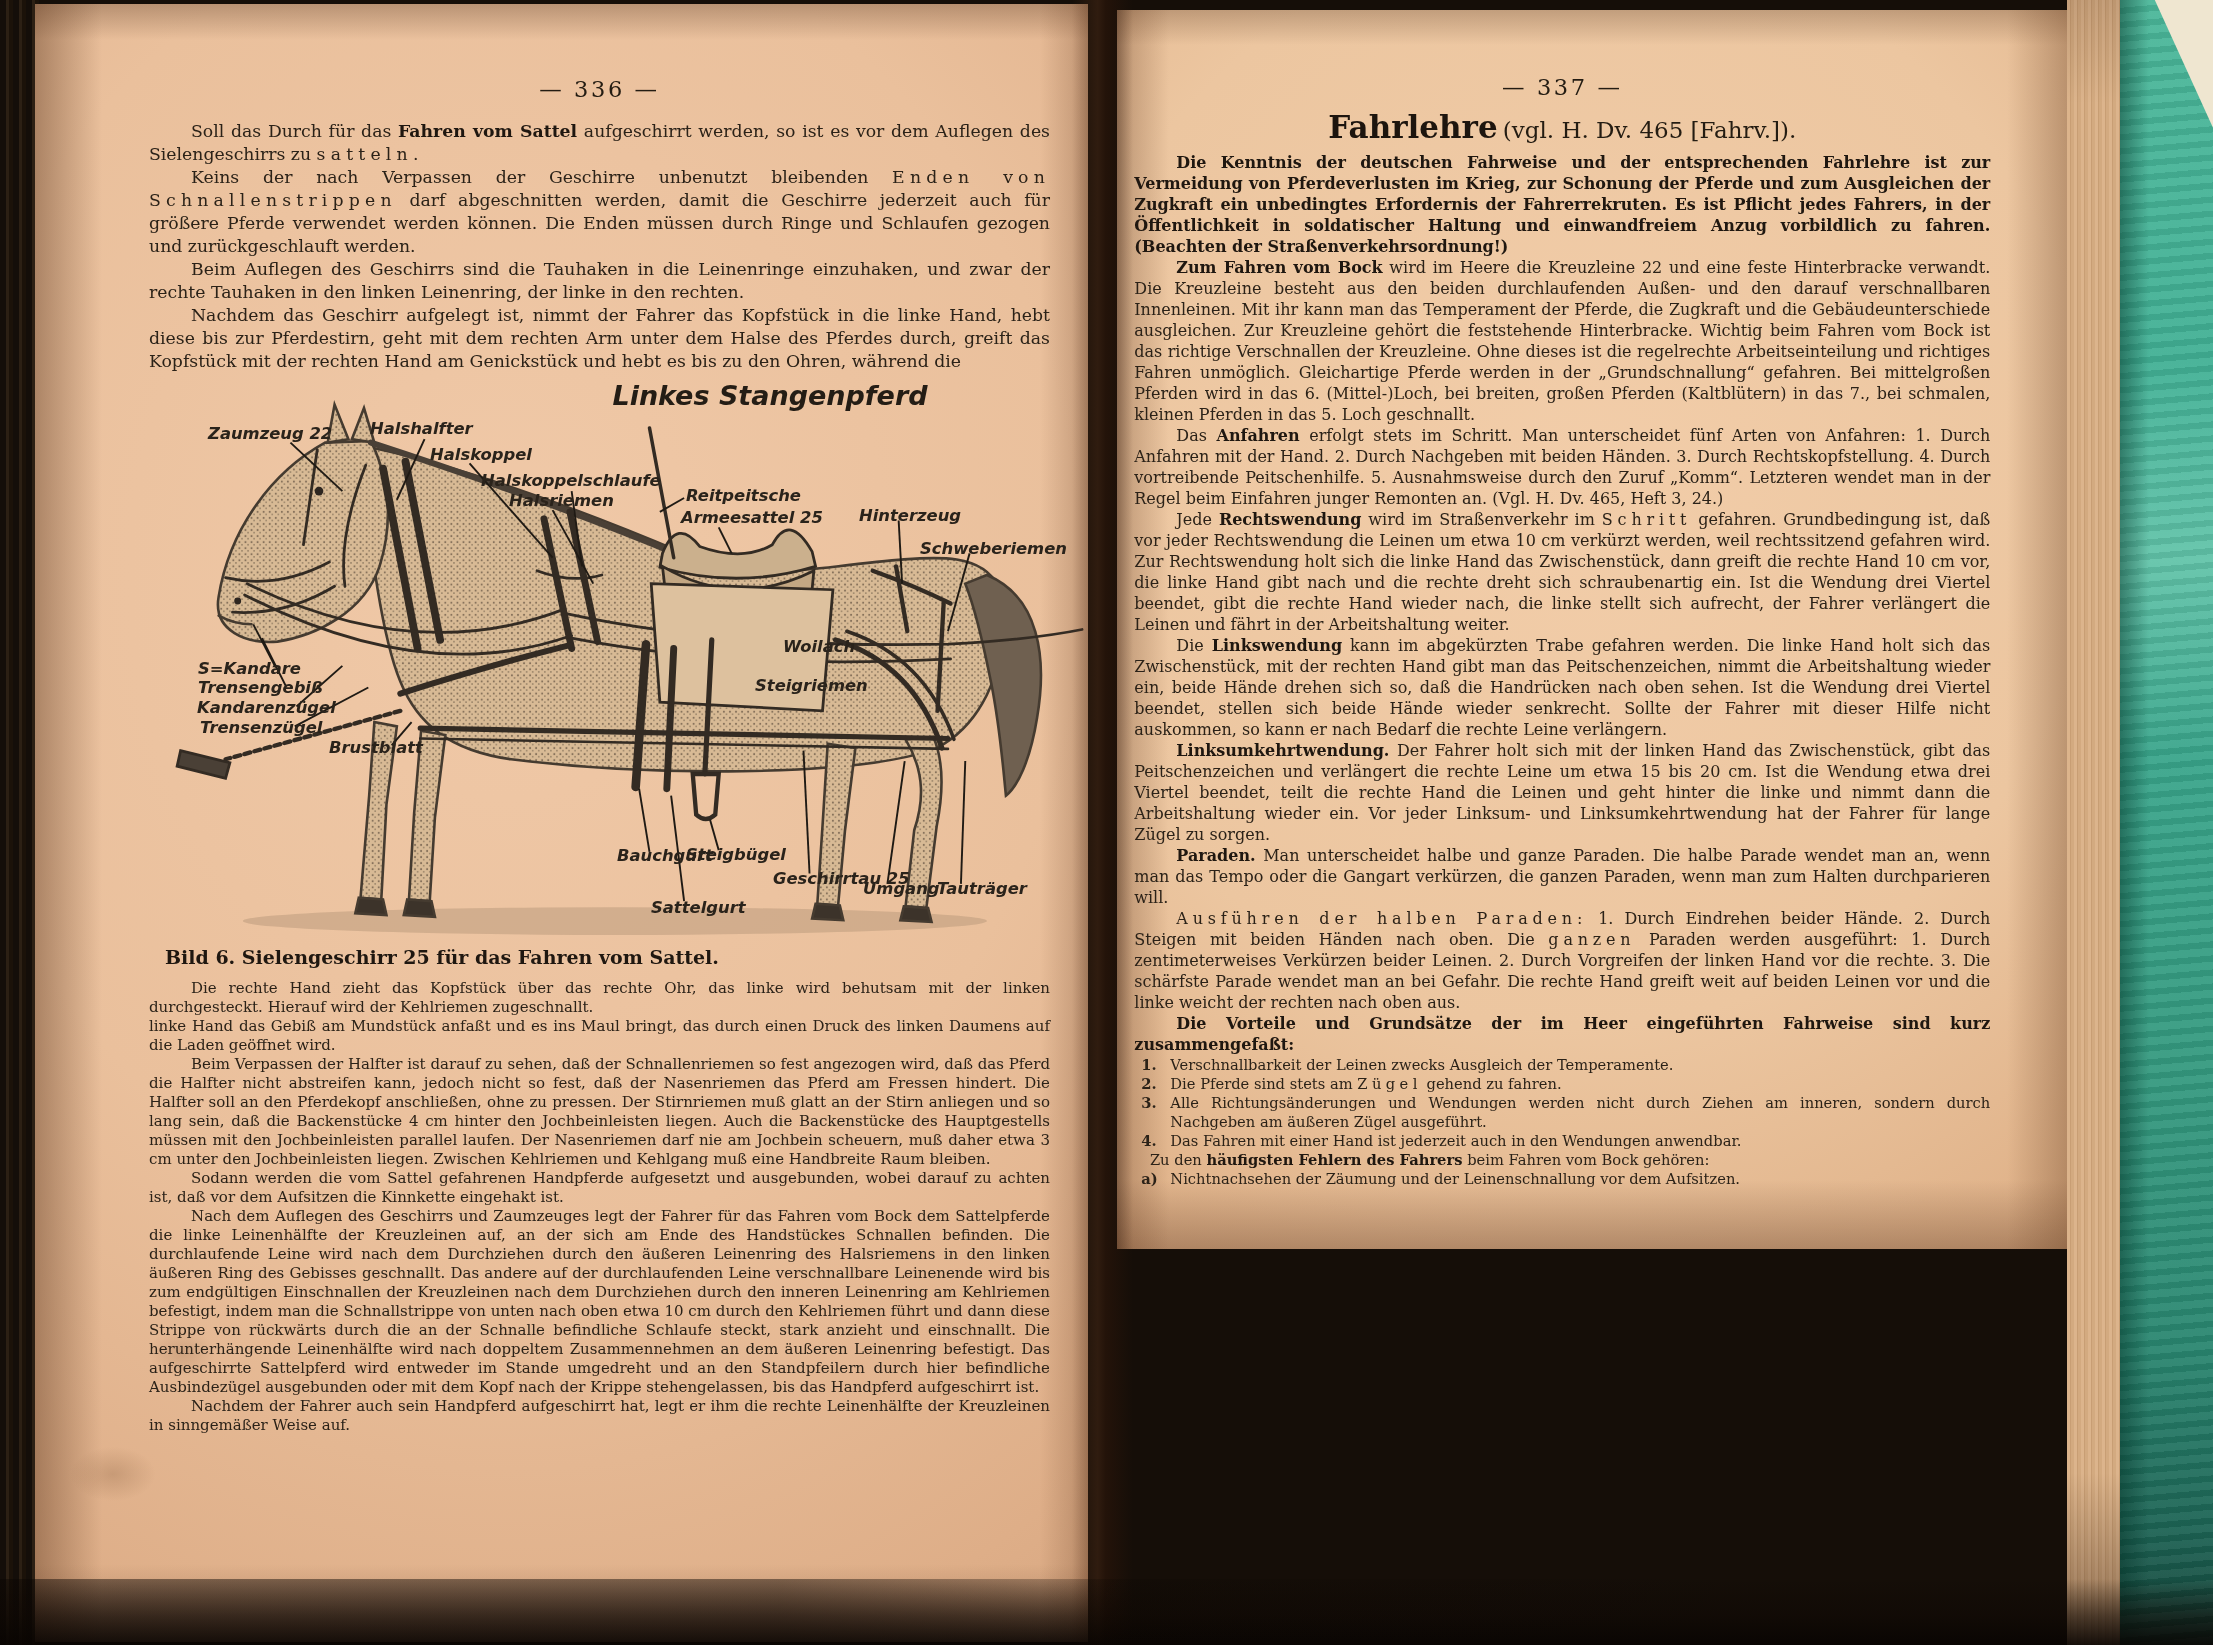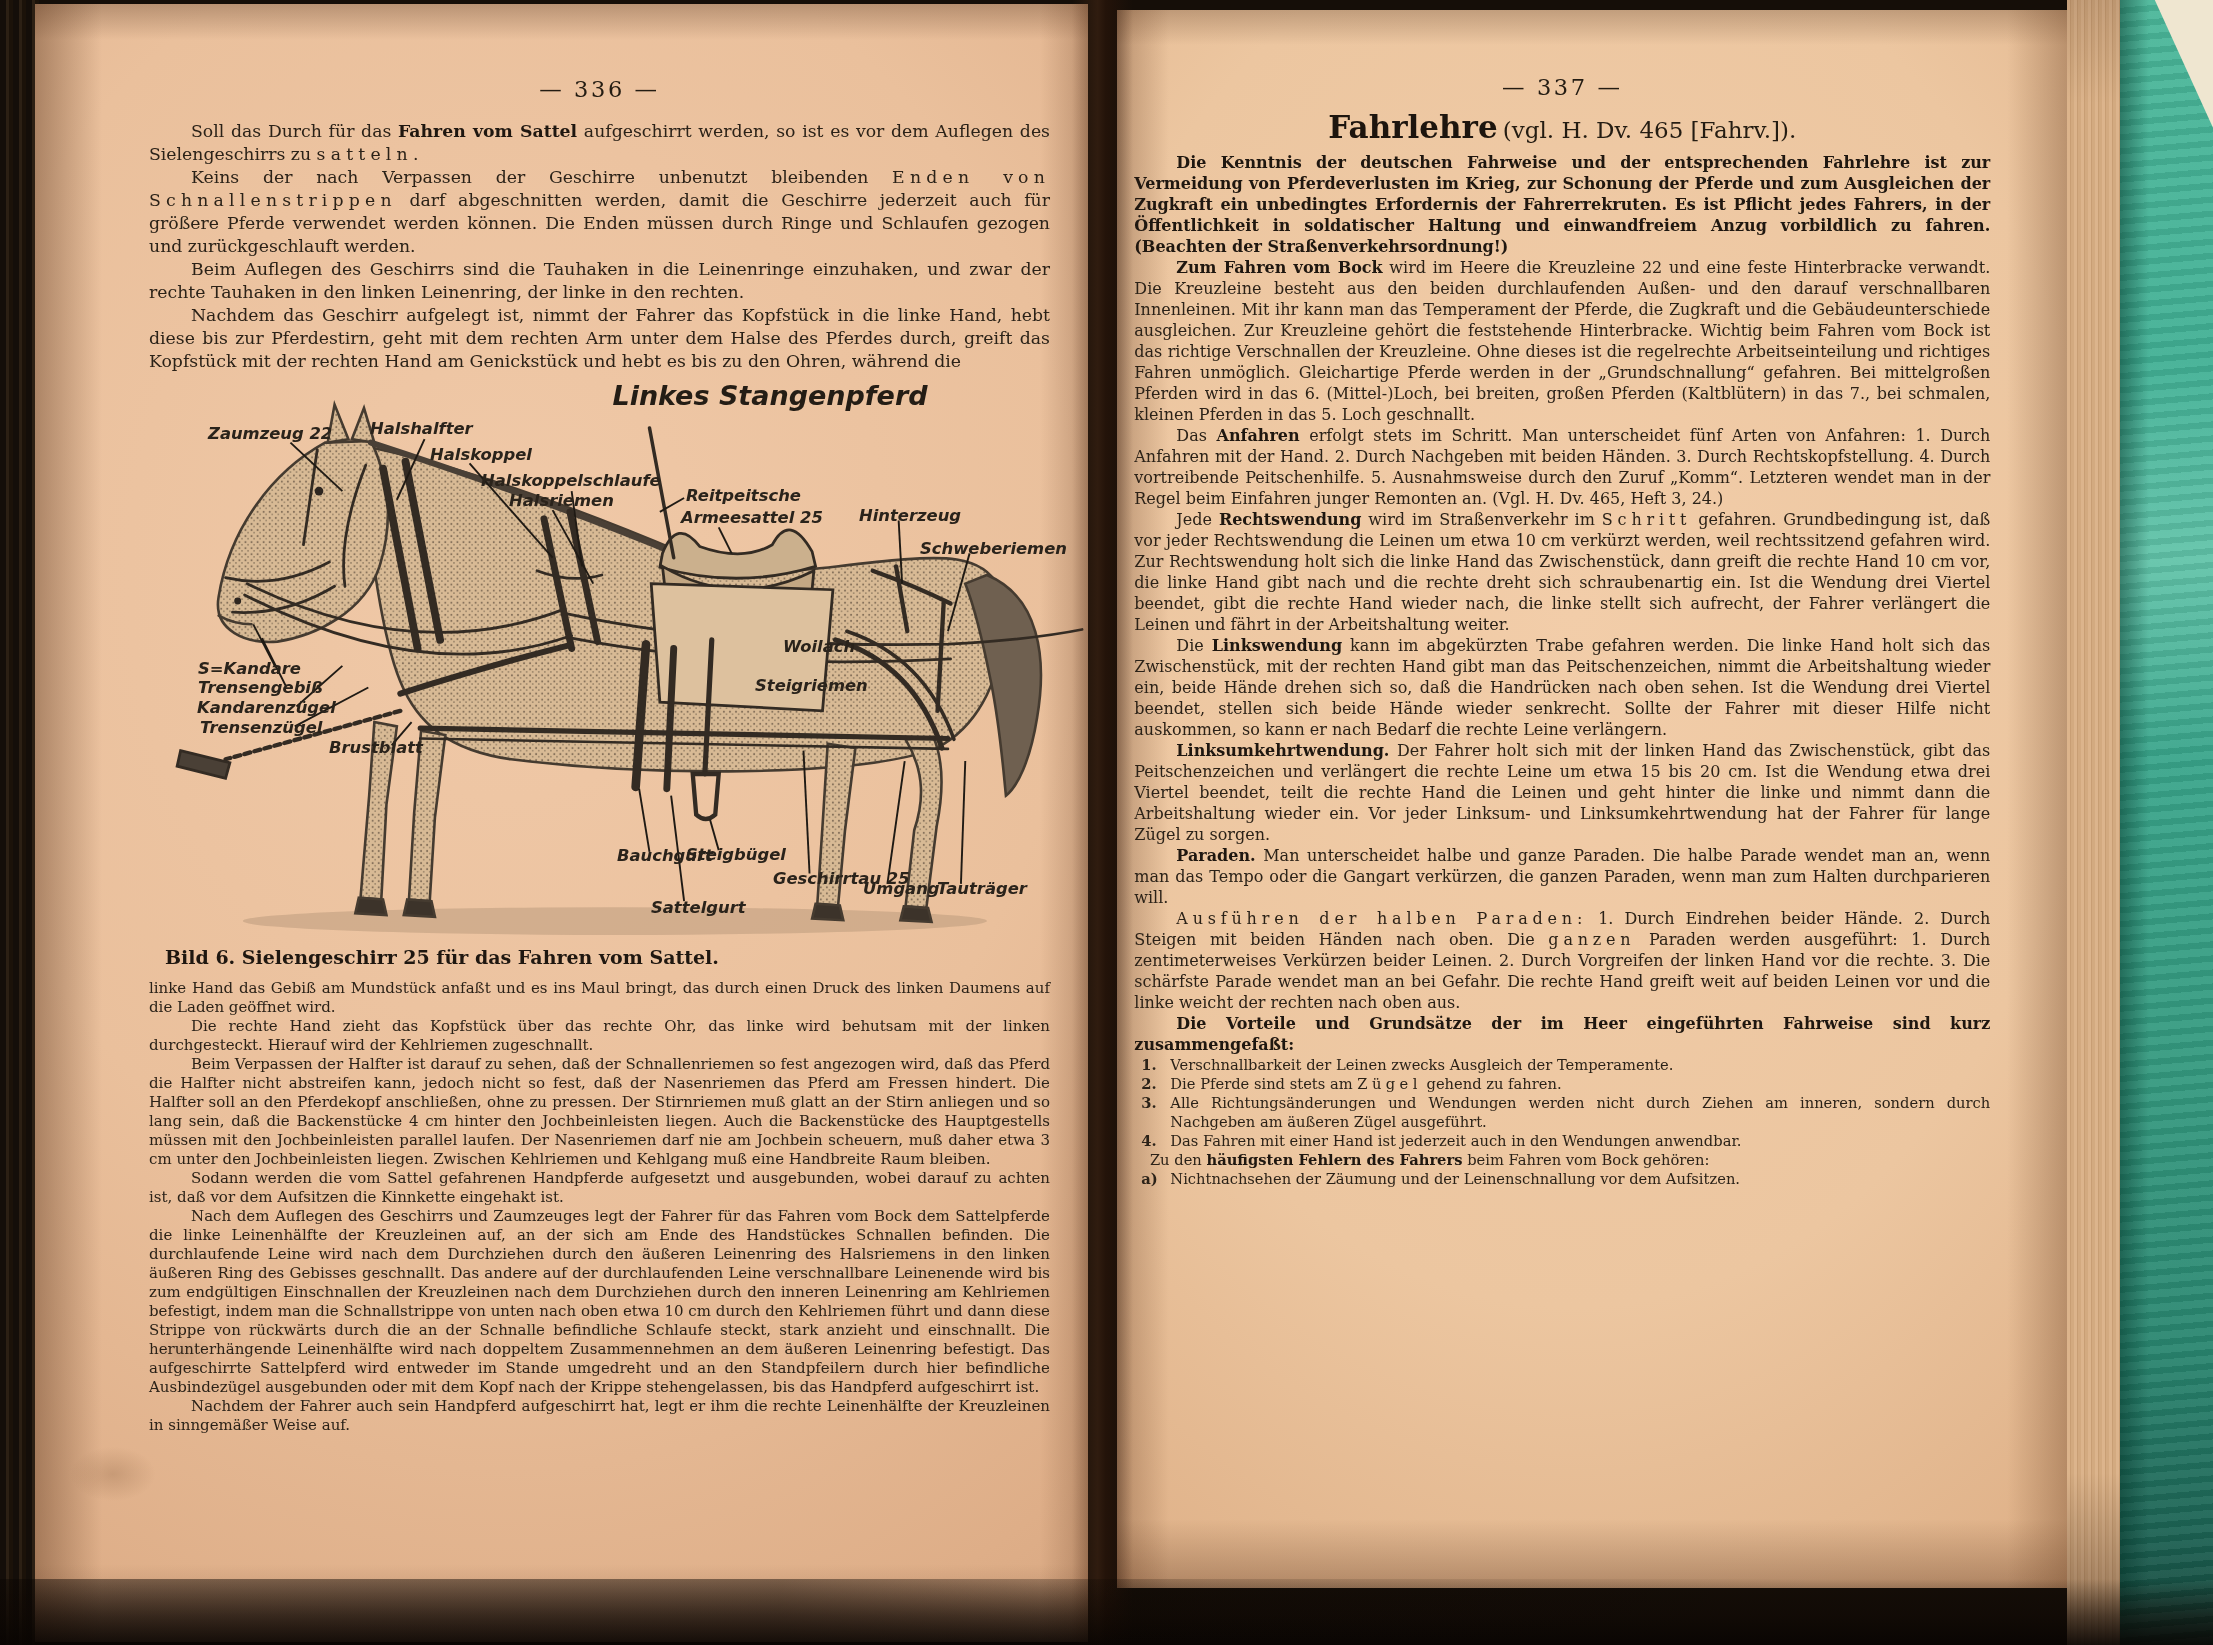--- a/index.html
+++ b/index.html
@@ -11,21 +11,21 @@
   .page{position:absolute;}
   .page-left{left:35px;top:3.5px;width:1053px;height:1638px;
     background:
       radial-gradient(48px 33px at 147px 1349px, rgba(120,80,50,.20), rgba(0,0,0,0) 70%),
       radial-gradient(61px 39px at 78px 1470px, rgba(110,70,40,.22), rgba(0,0,0,0) 70%),
       linear-gradient(90deg, rgba(85,48,24,.42) 0, rgba(85,48,24,0) 67px),
       linear-gradient(270deg, rgba(100,60,35,.30) 0, rgba(0,0,0,0) 48px),
       linear-gradient(0deg, rgba(80,45,25,.38) 0, rgba(0,0,0,0) 78px),
       linear-gradient(180deg, rgba(70,40,20,.30) 0, rgba(0,0,0,0) 36px),
       radial-gradient(120% 90% at 45% 35%, #f0c9a8 0%, #eac09c 45%, #deae88 76%, #cf9e78 100%);}
-  .page-right{left:1117px;top:10.4px;width:951px;height:1578px;
+  .page-right{left:1117px;top:10.4px;width:951px;height:1239px;
     background:
       linear-gradient(90deg, rgba(95,55,30,.34) 0, rgba(0,0,0,0) 52px),
       linear-gradient(270deg, rgba(110,70,40,.38) 0, rgba(0,0,0,0) 61px),
       linear-gradient(0deg, rgba(80,45,25,.34) 0, rgba(0,0,0,0) 69px),
       linear-gradient(180deg, rgba(70,40,20,.26) 0, rgba(0,0,0,0) 35px),
       radial-gradient(115% 92% at 48% 38%, #f2cda9 0%, #ecc6a0 48%, #dfb188 78%, #d0a078 100%);}
   .gutter{position:absolute;left:1072px;top:0;width:61px;height:100%;pointer-events:none;
     background:linear-gradient(90deg, rgba(60,30,15,0) 0%, rgba(80,45,24,.45) 42%, rgba(45,22,10,.60) 55%, rgba(60,30,15,0) 100%);}
   .page-edges{position:absolute;left:2067px;top:0;width:55px;height:100%;
     background:
@@ -191,22 +191,22 @@
       <span class="flabel" style="left:521px;top:456px">Steigbügel</span>
       <span class="flabel" style="left:486px;top:509px">Sattelgurt</span>
       <span class="flabel" style="left:608px;top:480px">Geschirrtau 25</span>
       <span class="flabel" style="left:698px;top:490px">Umgang</span>
       <span class="flabel" style="left:772px;top:490px">Tauträger</span>
 
       <div class="fig-caption"><b>Bild 6.  Sielengeschirr 25 für das Fahren vom Sattel.</b></div>
     </div>
 
     <div class="pl-bottom">
+      <p class="para ind"><span>Die rechte Hand zieht das Kopfstück über das rechte Ohr, das linke wird behutsam mit der linken durchgesteckt. Hierauf wird der Kehlriemen zugeschnallt.</span></p>
       <p class="para"><span>linke Hand das Gebiß am Mundstück anfaßt und es ins Maul bringt, das durch einen Druck des linken Daumens auf die Laden geöffnet wird.</span></p>
-      <p class="para ind"><span>Die rechte Hand zieht das Kopfstück über das rechte Ohr, das linke wird behutsam mit der linken durchgesteckt. Hierauf wird der Kehlriemen zugeschnallt.</span></p>
       <p class="para ind"><span>Beim Verpassen der Halfter ist darauf zu sehen, daß der Schnallenriemen so fest angezogen wird, daß das Pferd die Halfter nicht abstreifen kann, jedoch nicht so fest, daß der Nasenriemen das Pferd am Fressen hindert. Die Halfter soll an den Pferdekopf anschließen, ohne zu pressen. Der Stirnriemen muß glatt an der Stirn anliegen und so lang sein, daß die Backenstücke 4 cm hinter den Jochbeinleisten liegen. Auch die Backenstücke des Hauptgestells müssen mit den Jochbeinleisten parallel laufen. Der Nasenriemen darf nie am Jochbein scheuern, muß daher etwa 3 cm unter den Jochbeinleisten liegen. Zwischen Kehlriemen und Kehlgang muß eine Handbreite Raum bleiben.</span></p>
       <p class="para ind"><span>Sodann werden die vom Sattel gefahrenen Handpferde aufgesetzt und ausgebunden, wobei darauf zu achten ist, daß vor dem Aufsitzen die Kinnkette eingehakt ist.</span></p>
       <p class="para ind"><span>Nach dem Auflegen des Geschirrs und Zaumzeuges legt der Fahrer für das Fahren vom Bock dem Sattelpferde die linke Leinenhälfte der Kreuzleinen auf, an der sich am Ende des Handstückes Schnallen befinden. Die durchlaufende Leine wird nach dem Durchziehen durch den äußeren Leinenring des Halsriemens in den linken äußeren Ring des Gebisses geschnallt. Das andere auf der durchlaufenden Leine verschnallbare Leinenende wird bis zum endgültigen Einschnallen der Kreuzleinen nach dem Durchziehen durch den inneren Leinenring am Kehlriemen befestigt, indem man die Schnallstrippe von unten nach oben etwa 10 cm durch den Kehlriemen führt und dann diese Strippe von rückwärts durch die an der Schnalle befindliche Schlaufe steckt, stark anzieht und einschnallt. Die herunterhängende Leinenhälfte wird nach doppeltem Zusammennehmen an dem äußeren Leinenring befestigt. Das aufgeschirrte Sattelpferd wird entweder im Stande umgedreht und an den Standpfeilern durch hier befindliche Ausbindezügel ausgebunden oder mit dem Kopf nach der Krippe stehengelassen, bis das Handpferd aufgeschirrt ist.</span></p>
       <p class="para ind"><span>Nachdem der Fahrer auch sein Handpferd aufgeschirrt hat, legt er ihm die rechte Leinenhälfte der Kreuzleinen in sinngemäßer Weise auf.</span></p>
     </div>
   </div>
 
   <div class="page page-right">
     <div class="pr-content">
       <div class="pagenum">—  337  —</div>

